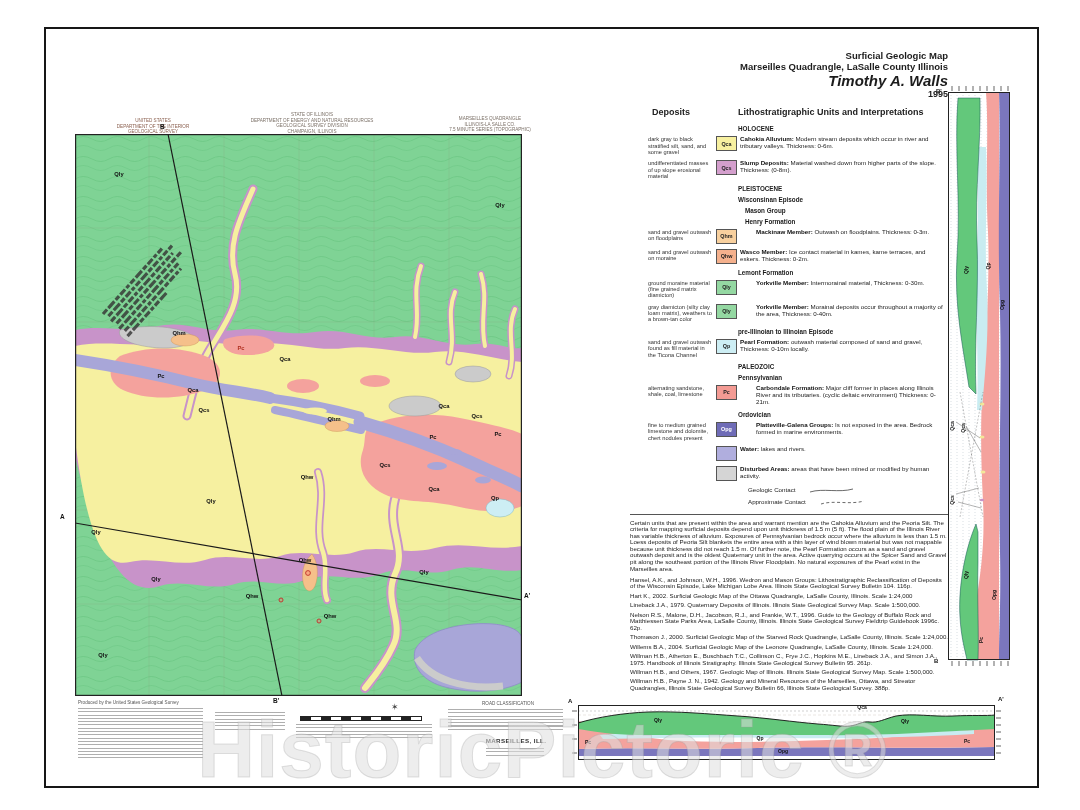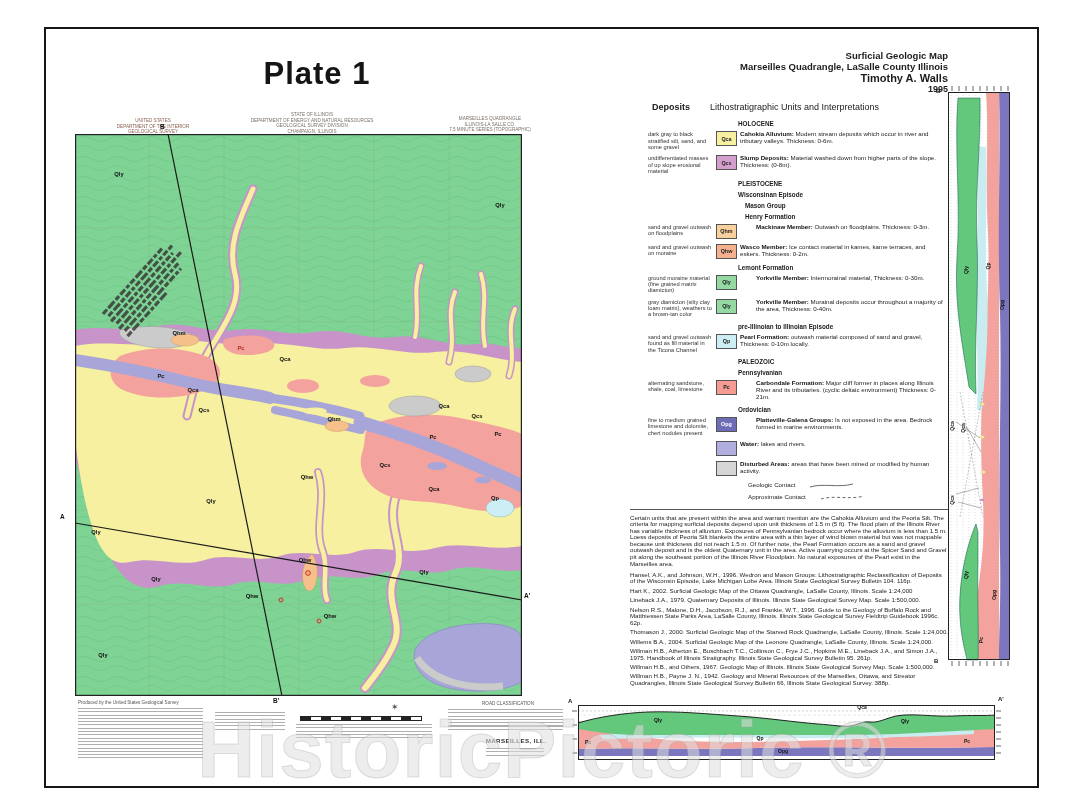--- a/index.html
+++ b/index.html
@@ -20,24 +20,24 @@
   #map-svg{width:447px;height:562px;display:block;}
   .endlab{font-size:6.5px;font-weight:bold;color:#111;}
   #lab-b{left:160px;top:123px;}
   #lab-bp{left:273px;top:697px;}
   #lab-a{left:60px;top:513px;}
   #lab-ap{left:524px;top:592px;}
 
   
   #legend-col{left:630px;top:50px;width:318px;}
   .tb{text-align:right;font-weight:bold;color:#1c1c1c;}
-  .tb1{font-size:9.5px;} .tb2{font-size:9.5px;} .tb3{font-size:11px;} .tb4{font-size:9px;margin-bottom:8px;}
+  .tb1{font-size:9.5px;} .tb2{font-size:9.5px;} .tb3{font-size:15px;font-style:italic;} .tb4{font-size:9px;margin-bottom:8px;}
   #col-heads{display:flex;margin-bottom:8px;}
   #col-mat{margin-left:22px;font-size:9px;font-weight:bold;}
-  #col-litho{margin-left:20px;width:200px;font-size:9px;font-weight:normal;line-height:1.15;}
+  #col-litho{margin-left:48px;width:200px;font-size:9px;font-weight:bold;line-height:1.15;}
   .legend-h{font-size:6.3px;font-weight:bold;margin:4px 0 4px 108px;color:#1a1a1a;}
   .legend-h.lv1{margin-left:115px;}
   .legend-row{display:flex;align-items:flex-start;margin:3px 0 5px 0;}
   .mat{margin-left:18px;width:66px;font-size:5.7px;line-height:1.12;color:#333;}
   .swatch{margin-left:2px;width:19px;height:13px;border:1px solid #555;flex:0 0 auto;
           display:flex;align-items:center;justify-content:center;font-size:5.4px;font-weight:bold;color:#222;}
   .desc{margin-left:3px;width:204px;font-size:6.2px;line-height:1.12;color:#222;}
   .desc.ind{padding-left:16px;width:188px;}
   .desc b{color:#111;}
   .contact-row{display:flex;align-items:center;margin:4px 0 4px 118px;font-size:6.2px;color:#222;}
@@ -72,21 +72,20 @@
     white-space:nowrap;color:rgba(222,222,222,0.55);-webkit-text-stroke:1px rgba(160,160,160,0.30);
     z-index:60;pointer-events:none;letter-spacing:1px;}
 </style>
 </head>
 <body>
 
 <div id="canvas">
 
   <div class="abs" id="sheet-frame"></div>
 
-  <div class="abs" id="plate-title">Plate 1</div>
 
   <div class="abs maphead" id="mh-left">
       <div>UNITED STATES</div>
       <div>DEPARTMENT OF THE INTERIOR</div>
       <div>GEOLOGICAL SURVEY</div>
     </div>
   <div class="abs maphead" id="mh-center">
       <div>STATE OF ILLINOIS</div>
       <div>DEPARTMENT OF ENERGY AND NATURAL RESOURCES</div>
       <div>GEOLOGICAL SURVEY DIVISION</div>

